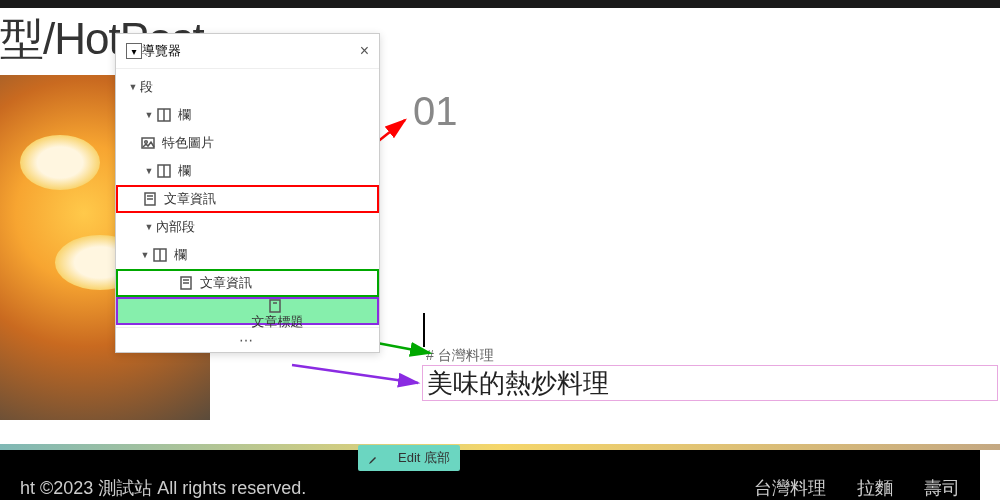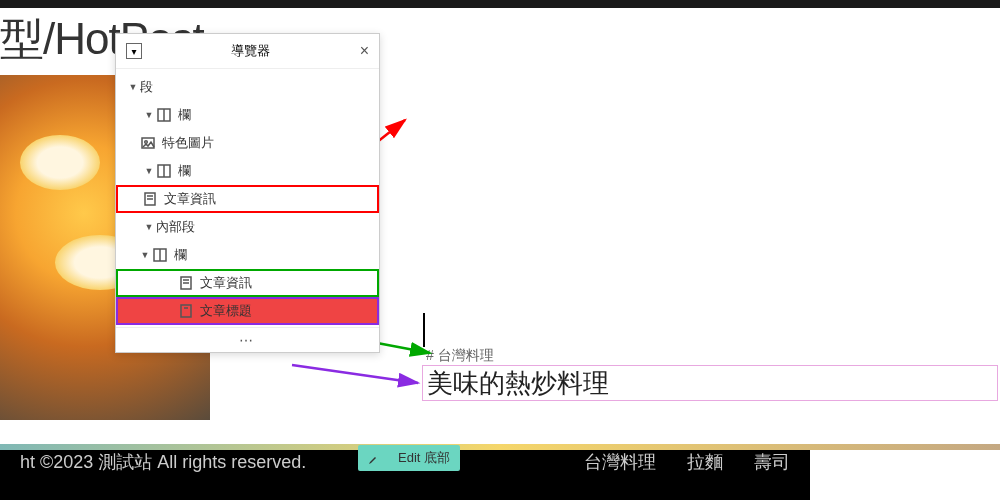--- a/index.html
+++ b/index.html
@@ -6,40 +6,40 @@
   body { font-family: -apple-system, "Segoe UI", Arial, sans-serif; width: 1000px; height: 500px; overflow: hidden; background: #fff; position: relative; }
   .topbar { background: #1a1a1a; height: 8px; width: 100%; }
   .header-text { font-size: 44px; font-weight: 500; color: #333; padding: 2px 0 6px 0; letter-spacing: -1px; }
   .main { position: relative; width: 100%; height: 380px; }
   .food-img { position: absolute; left: 0; top: 0; width: 210px; height: 345px; background: radial-gradient(circle at 40% 40%, #ffc94a 0%, #f7a531 28%, #c96a20 55%, #5a4b3b 100%); overflow: hidden; }
   .food-img::before { content:""; position:absolute; width: 80px; height: 55px; background: radial-gradient(ellipse, #fff6e0 40%, #f7c94a 80%); border-radius: 50%; top: 60px; left: 20px; }
   .food-img::after { content:""; position:absolute; width: 90px; height: 55px; background: radial-gradient(ellipse, #fff6e0 40%, #f7c94a 80%); border-radius: 50%; top: 160px; left: 55px; }
   .navigator { position: absolute; left: 115px; top: -42px; width: 265px; background: #fff; border: 1px solid #ccc; box-shadow: 0 2px 8px rgba(0,0,0,.15); z-index: 10; }
   .nav-head { display: flex; align-items: center; justify-content: space-between; padding: 8px 10px; border-bottom: 1px solid #eee; }
   .nav-head .drop { width: 16px; height: 16px; border: 1px solid #666; display: flex; align-items: center; justify-content: center; font-size: 10px; }
-  .nav-title { font-size: 13px; flex: 1; text-align: center; }
+  .nav-title { font-size: 13px; flex: 1; }
   .close-x { font-size: 16px; color: #555; cursor: pointer; }
   .tree { padding: 4px 0 2px 0; font-size: 13px; color: #333; }
   .tree-row { display: flex; align-items: center; height: 28px; cursor: pointer; }
-  .tree-row.sel { background: #ef4444; }
+  .tree-row.sel { background: #86efac; flex-direction: column; }
   .caret { width: 10px; text-align: center; color: #555; font-size: 9px; margin-right: 2px; }
   .ticon { width: 16px; height: 14px; margin-right: 6px; display: inline-flex; align-items: center; justify-content: center; }
   .ticon svg { width: 14px; height: 14px; stroke: #555; fill: none; stroke-width: 1.5; }
   .pad1 { padding-left: 12px; } .pad2 { padding-left: 28px; } .pad3 { padding-left: 24px; } .pad4 { padding-left: 60px; }
   .hl-red { border: 2px solid #ff0000; }
   .hl-green { border: 2px solid #00a800; }
   .hl-purple { border: 2px solid #8a2be2; }
   .nav-foot { border-top: 1px solid #eee; text-align: center; padding: 4px 0; font-size: 14px; letter-spacing: 3px; color: #555; }
   .num01 { position: absolute; left: 413px; top: 14px; font-size: 40px; color: #888; font-weight: 400; }
   .cursor-bar { position: absolute; left: 423px; top: 238px; width: 2px; height: 34px; background: #000; }
   .hashtag { position: absolute; left: 426px; top: 272px; font-size: 14px; color: #666; }
   .post-title-box { position: absolute; left: 422px; top: 290px; width: 576px; height: 36px; border: 1px solid #e8a8e0; display: flex; align-items: center; padding-left: 4px; }
   .post-title { font-size: 26px; color: #222; }
   .footer-bar { position: absolute; left: 0; top: 444px; width: 1000px; height: 6px; background: linear-gradient(90deg,#7fb8b5,#f5d66a,#c4a882); }
-  .footer { position: absolute; left: 0; top: 450px; width: 810px; height: 50px; background: #000; color: #ccc; display: flex; align-items: flex-start; justify-content: space-between; padding: 0 20px; font-size: 18px; }
+  .footer { position: absolute; left: 0; top: 450px; width: 980px; height: 50px; background: #000; color: #ccc; display: flex; align-items: flex-end; justify-content: space-between; padding: 0 20px; font-size: 18px; }
   .footer-right span { margin-left: 26px; cursor: pointer; }
   .edit-btn { position: absolute; left: 358px; top: 445px; background: #6bd6c1; color: #333; font-size: 13px; padding: 4px 10px; border-radius: 2px; display: flex; align-items: center; gap: 20px; z-index: 5; }
   .pencil { width:10px;height:10px;display:inline-block; }
   .pencil svg { width:100%;height:100%;fill:#333; }
   svg.arrow { position: absolute; pointer-events: none; z-index: 8; }
 </style>
 </head>
 <body>
 
 <div class="topbar"></div>
@@ -129,20 +129,21 @@
               <rect x="2" y="1" width="10" height="12"></rect>
               <line x1="5" y1="4" x2="9" y2="4"></line>
             </svg>
           </span>
         <span>文章標題</span>
       </div>
     </div>
     <div class="nav-foot">⋯</div>
   </div>
 
+  <div class="num01">01</div>
   <div class="cursor-bar"></div>
   <div class="hashtag"># 台灣料理</div>
   <div class="post-title-box">
     <span class="post-title">美味的熱炒料理</span>
   </div>
 
   <svg class="arrow" style="left:280px;top:30px;width:140px;height:120px;">
     <defs>
         <marker id="ar" markerWidth="10" markerHeight="10" refX="8" refY="3" orient="auto">
           <path d="M0,0 L9,3 L0,6 Z" fill="#ff0000"></path>

